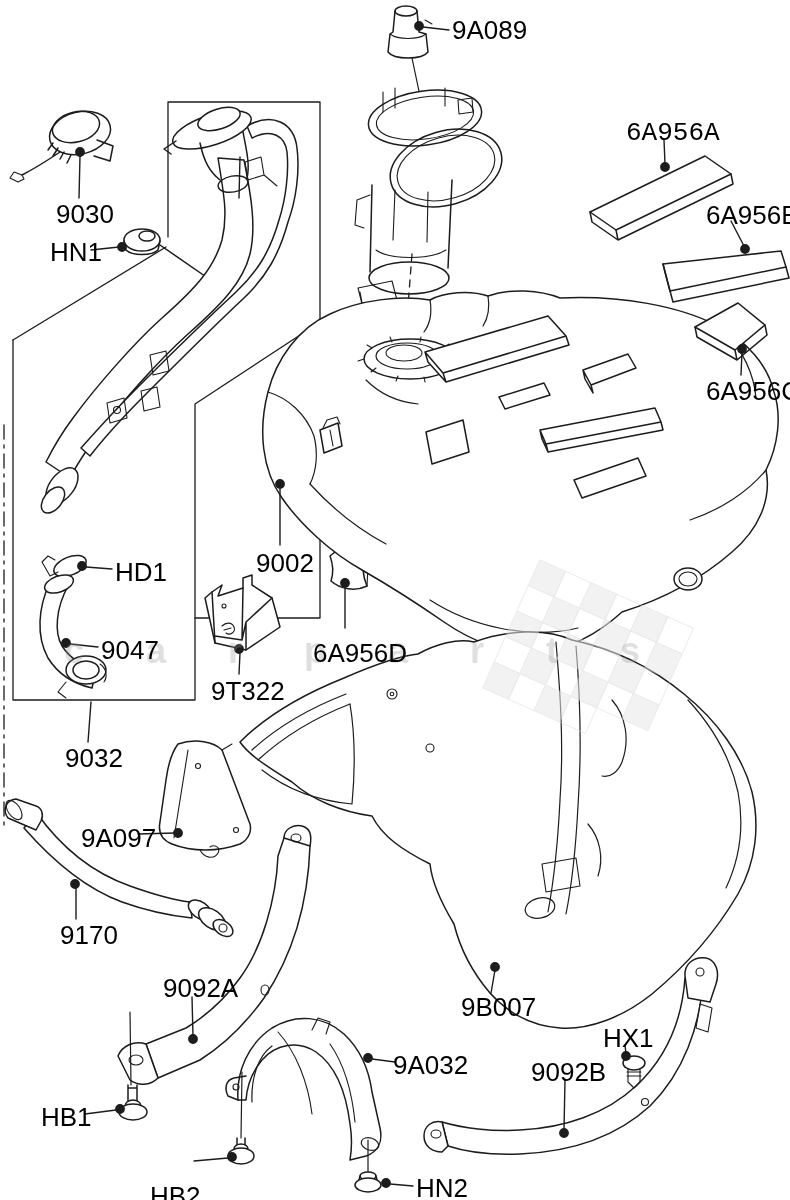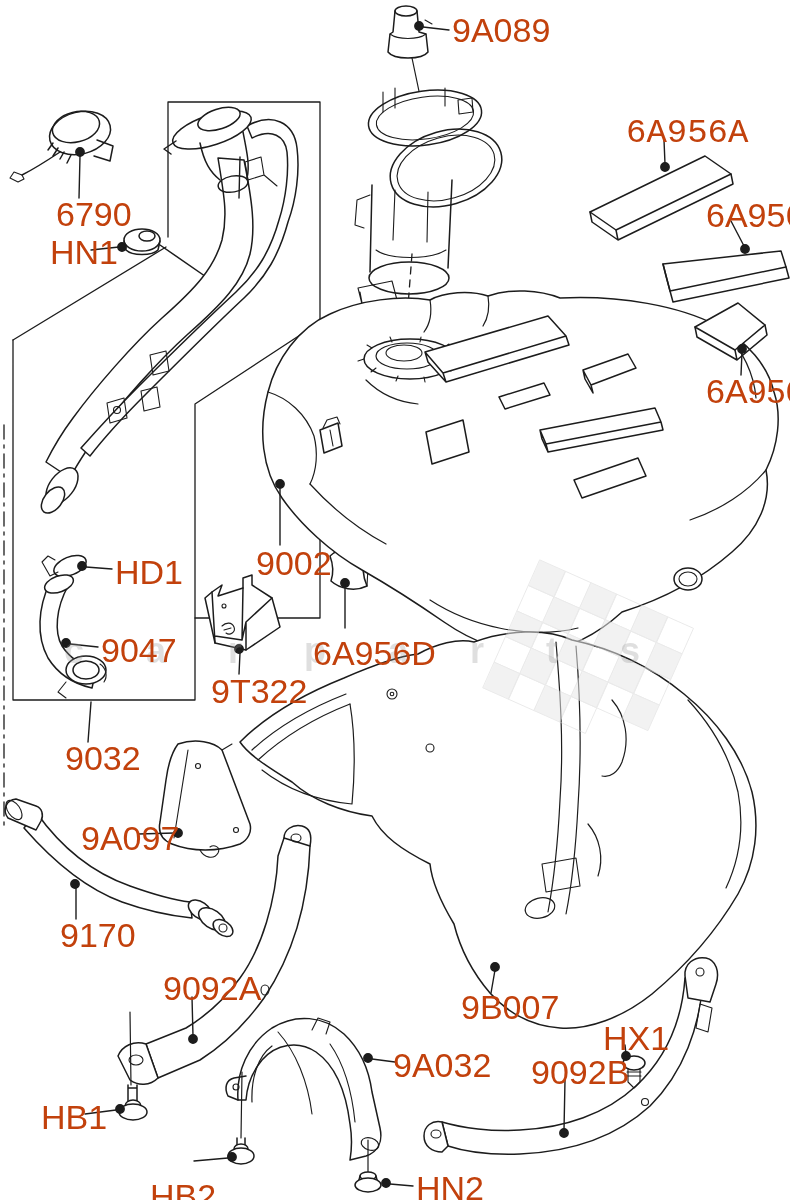--- a/index.html
+++ b/index.html
@@ -1,19 +1,19 @@
 <!DOCTYPE html>
 <html><head>
 <meta charset="utf-8">
 <style>
   html,body{margin:0;padding:0;background:#fff;}
   #stage{position:relative;width:790px;height:1200px;background:#ffffff;overflow:hidden;
          font-family:"Liberation Sans",sans-serif;}
   #art{position:absolute;left:0;top:0;}
-  .lbl{position:absolute;font-size:34px;line-height:28px;color:#c2410c;white-space:nowrap;
+  .lbl{position:absolute;font-size:26px;line-height:28px;color:#000000;white-space:nowrap;
        font-family:"Liberation Sans",sans-serif;cursor:pointer;}
   .wm-brand{position:absolute;left:54px;top:532px;font-size:134px;font-weight:bold;
        letter-spacing:2px;color:rgba(221,130,130,0.42);pointer-events:none;user-select:none;}
   .wm-sub{position:absolute;left:64px;top:630px;font-size:36px;font-weight:bold;
        letter-spacing:26px;color:rgba(150,150,150,0.30);pointer-events:none;user-select:none;}
   svg *{vector-effect:non-scaling-stroke;}
 </style>
 </head>
 <body>
 
@@ -388,21 +388,21 @@
     </g>
   </g>
 </svg>
 
 <div class="wm-sub">c a r   p a r t s</div>
 
 <div class="lbl" style="left:452px;top:16px;">9A089</div>
 <div class="lbl" style="left:626px;top:119px;font-family:Liberation Mono, monospace;">6A956A</div>
 <div class="lbl" style="left:706px;top:201px;">6A956B</div>
 <div class="lbl" style="left:706px;top:377px;">6A956C</div>
-<div class="lbl" style="left:56px;top:200px;">6790</div>
+<div class="lbl" style="left:56px;top:200px;">9030</div>
 <div class="lbl" style="left:50px;top:238px;">HN1</div>
 <div class="lbl" style="left:256px;top:549px;">9002</div>
 <div class="lbl" style="left:115px;top:558px;">HD1</div>
 <div class="lbl" style="left:101px;top:636px;">9047</div>
 <div class="lbl" style="left:313px;top:631px;margin-top:8px;">6A956D</div>
 <div class="lbl" style="left:211px;top:677px;">9T322</div>
 <div class="lbl" style="left:65px;top:744px;">9032</div>
 <div class="lbl" style="left:81px;top:824px;">9A097</div>
 <div class="lbl" style="left:60px;top:921px;">9170</div>
 <div class="lbl" style="left:163px;top:974px;">9092A</div>

